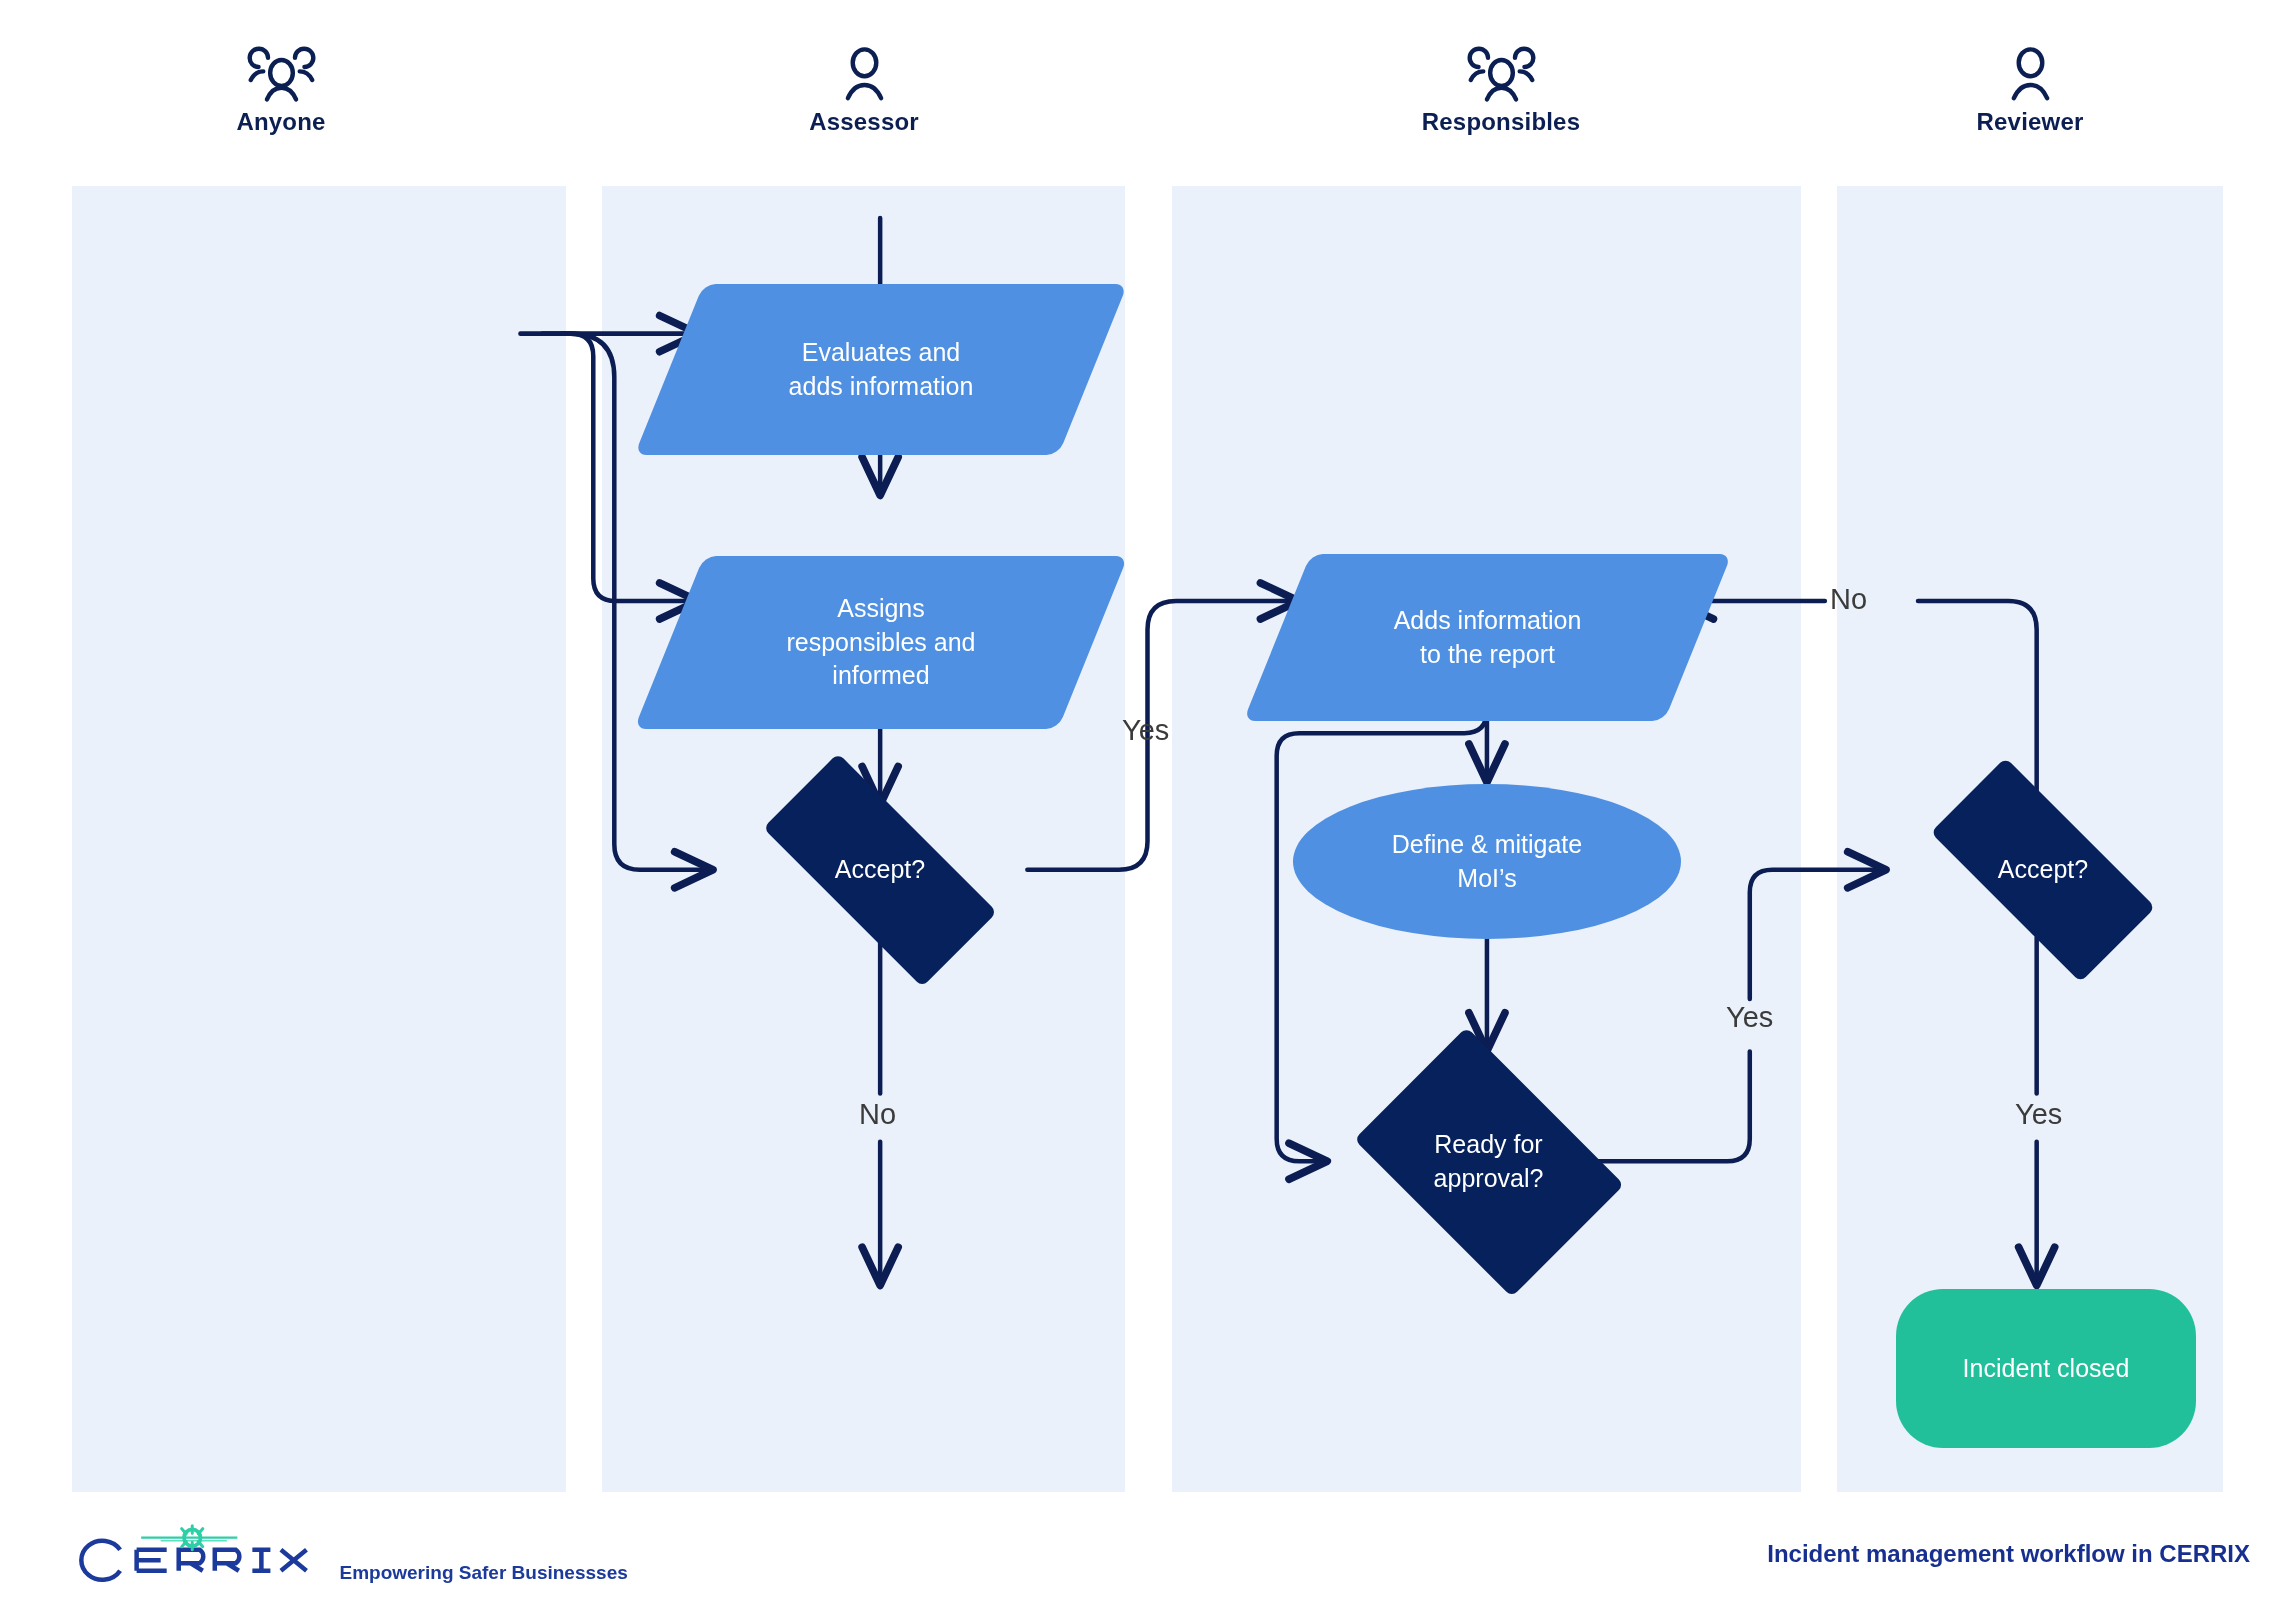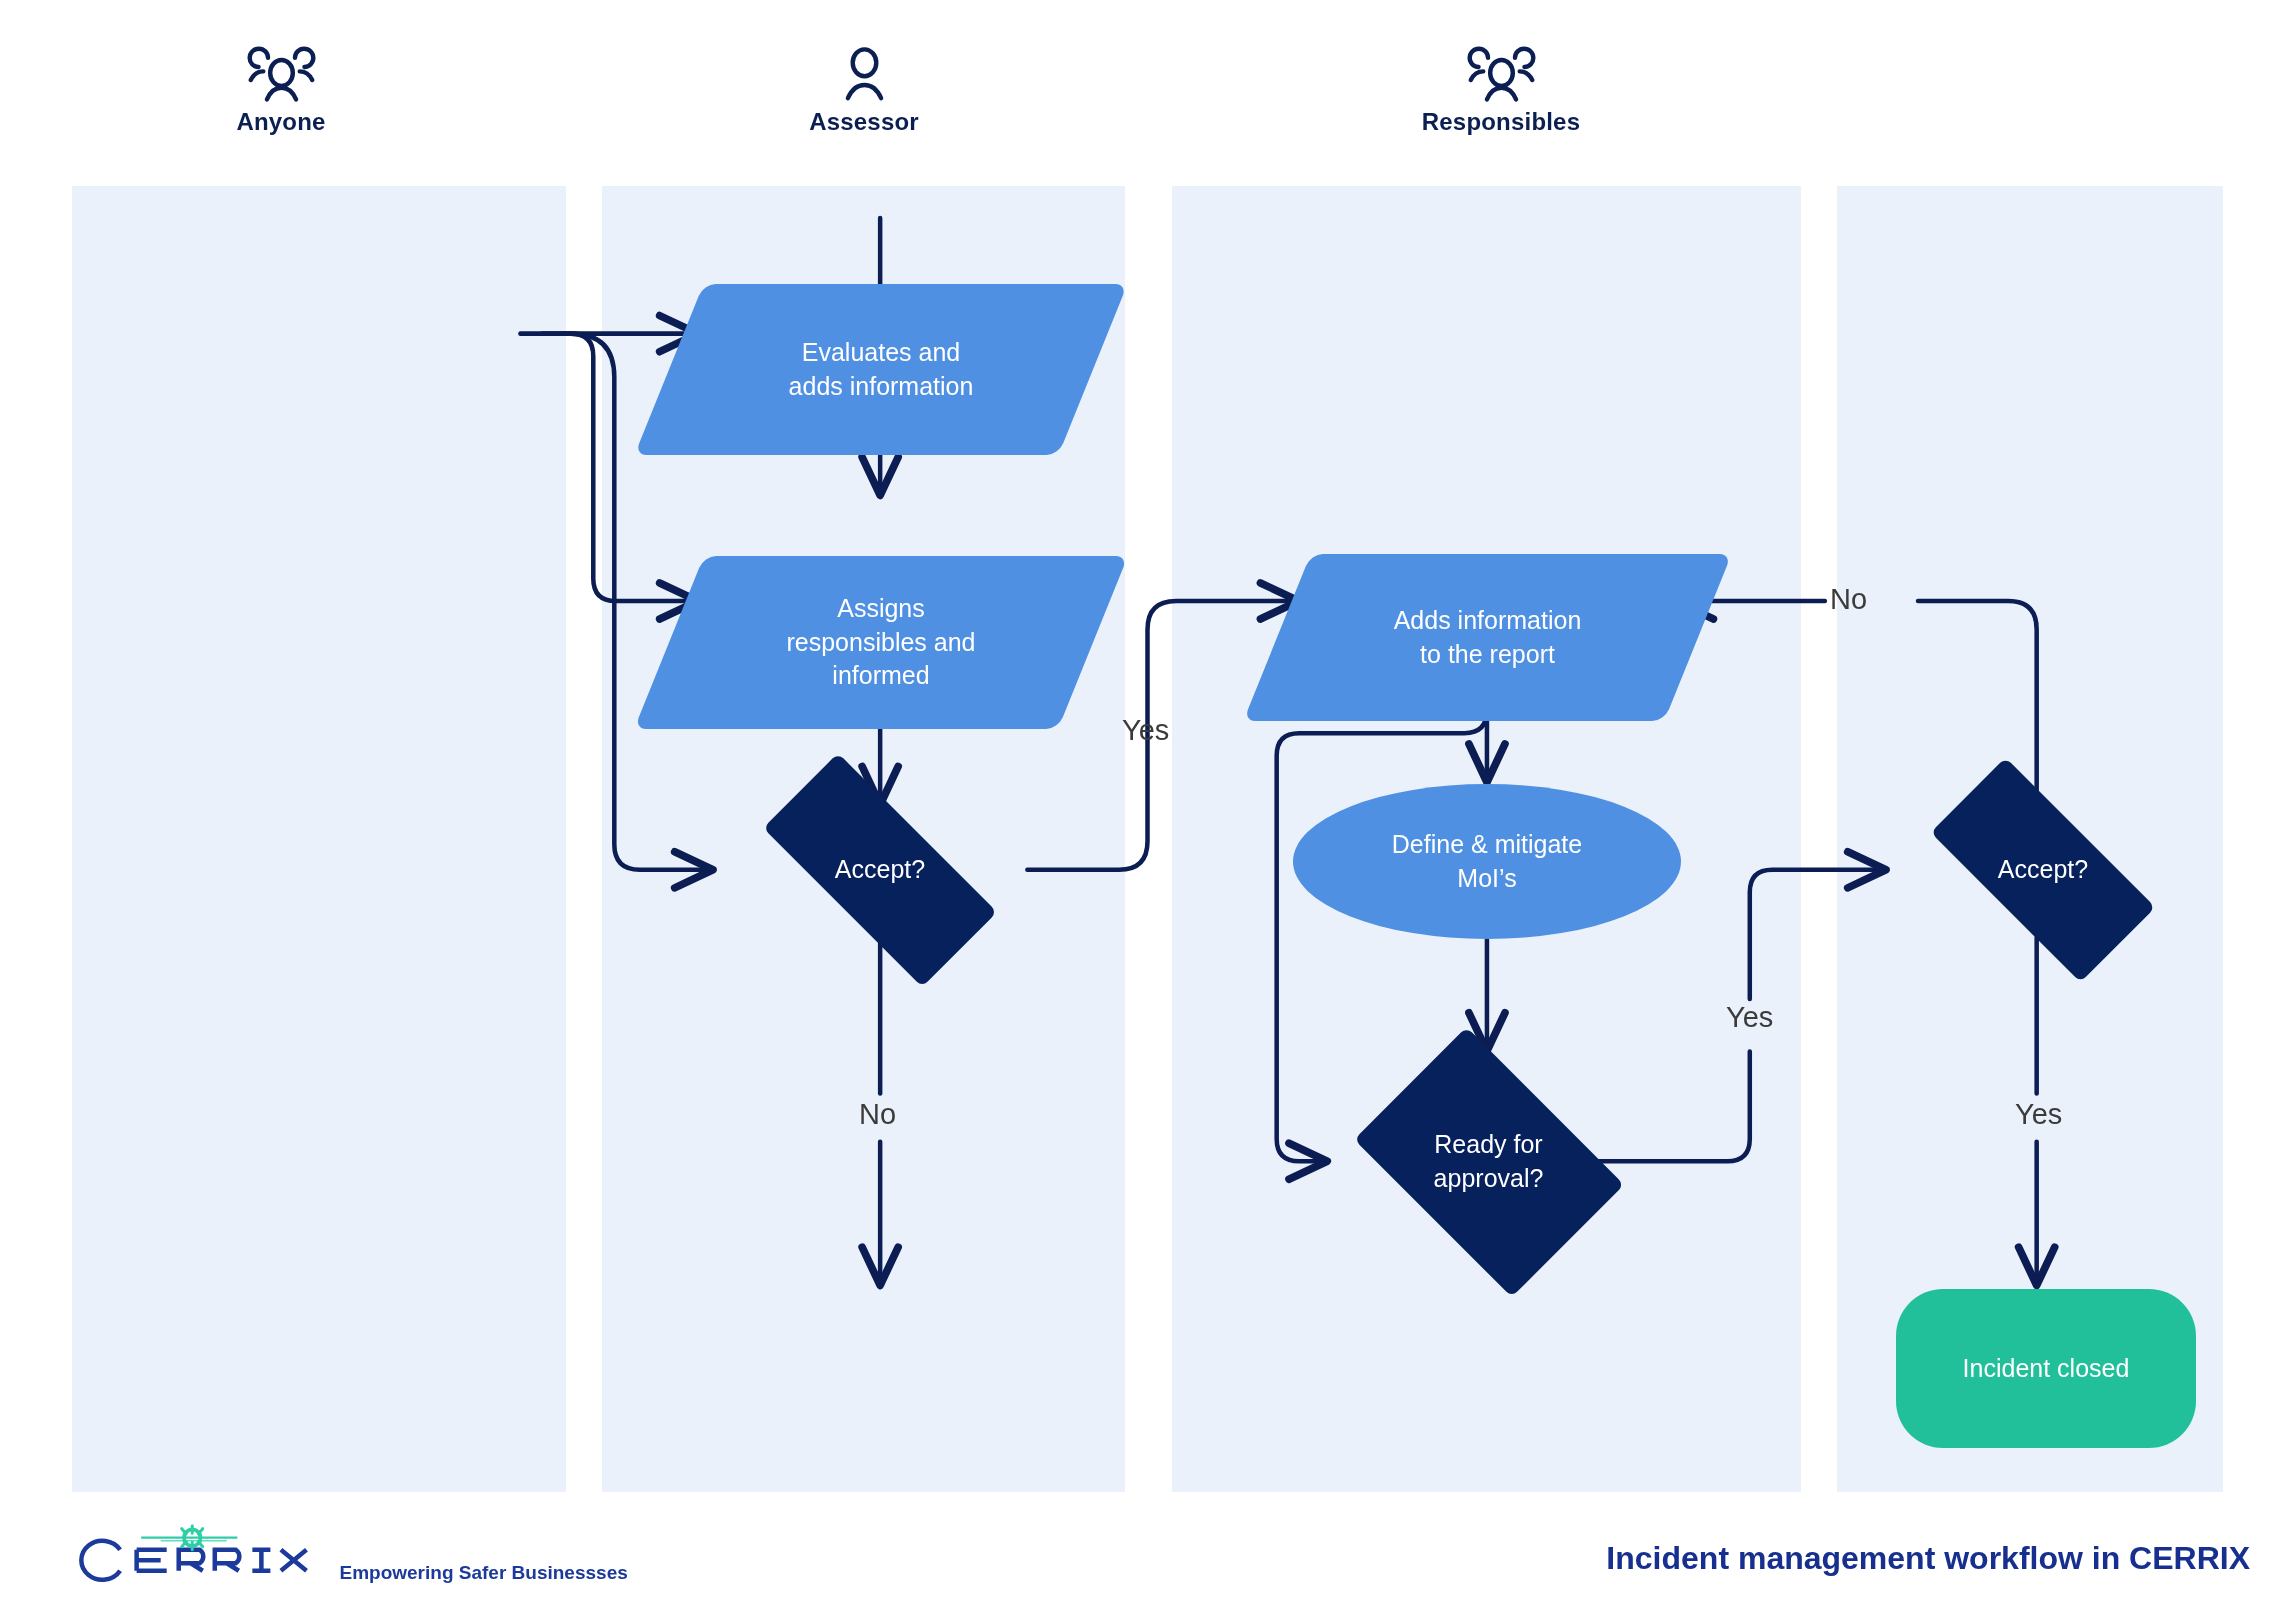--- a/index.html
+++ b/index.html
@@ -59,21 +59,21 @@
 
   
   .footer{ position:absolute; left:0; bottom:0; width:2295px; height:120px; }
   .logo-wrap{ position:absolute; left:72px; top:22.5px; display:flex; align-items:flex-end; gap:19.5px; }
   .logo-mark{ position:relative; width:248px; height:65px; }
   .tagline{
     font-size:19px; font-weight:700; color:#1b3a9c; padding-bottom:4.5px; white-space:nowrap;
   }
   .footer-right{
     position:absolute; right:45px; top:39px;
-    font-size:32px; font-weight:700; color:#17308f; white-space:nowrap;
+    font-size:24px; font-weight:700; color:#17308f; white-space:nowrap;
   }
 </style>
 </head>
 <body>
 
 <div id="stage">
 
   <div class="lane-band" style="left:72px;  top:186px; width:494px;  height:1306px;"></div>
   <div class="lane-band" style="left:602px; top:186px; width:523px;  height:1306px;"></div>
   <div class="lane-band" style="left:1172px;top:186px; width:629px;  height:1306px;"></div>
@@ -104,20 +104,27 @@
       <ellipse cx="32" cy="26.5" rx="10.5" ry="12"></ellipse>
       <path d="M18.5 51c3-7 8-10.8 13.5-10.8S42.5 44 45.5 51"></path>
       <path d="M19.5 12.5a8.5 8.5 0 1 0-8.8 8.5"></path>
       <path d="M3.5 33c2.6-5.3 6.8-8 11.6-8"></path>
       <path d="M44.5 12.5a8.5 8.5 0 1 1 8.8 8.5"></path>
       <path d="M60.5 33c-2.6-5.3-6.8-8-11.6-8"></path>
     </svg>
     <div class="title">Responsibles</div>
   </div>
 
+  <div class="lane-head" style="left:1910px; top:44px; width:240px;">
+    <svg class="icon" width="45" height="59" viewBox="0 0 42 54" fill="none" stroke="#0c1f52" stroke-width="4.1" stroke-linecap="round" stroke-linejoin="round">
+      <ellipse cx="21" cy="17" rx="11" ry="12.5"></ellipse>
+      <path d="M5.5 50c3.5-8 9.3-12.3 15.5-12.3S33 42 36.5 50"></path>
+    </svg>
+    <div class="title">Reviewer</div>
+  </div>
 
   <svg id="wires" viewBox="0 0 3056 2158">
     <defs>
       <marker id="ah" markerWidth="14" markerHeight="14" refX="9.6" refY="5" orient="auto" markerUnits="strokeWidth">
         <path d="M1,1 L9.5,5 L1,9" fill="none" stroke="#0b1d52" stroke-width="1.7" stroke-linecap="round" stroke-linejoin="round"></path>
       </marker>
     </defs>
     <g fill="none" stroke="#0b1d52" stroke-width="6" stroke-linecap="round" stroke-linejoin="round">
 
       <path d="M693,444 L930,444" marker-end="url(#ah)"></path>

